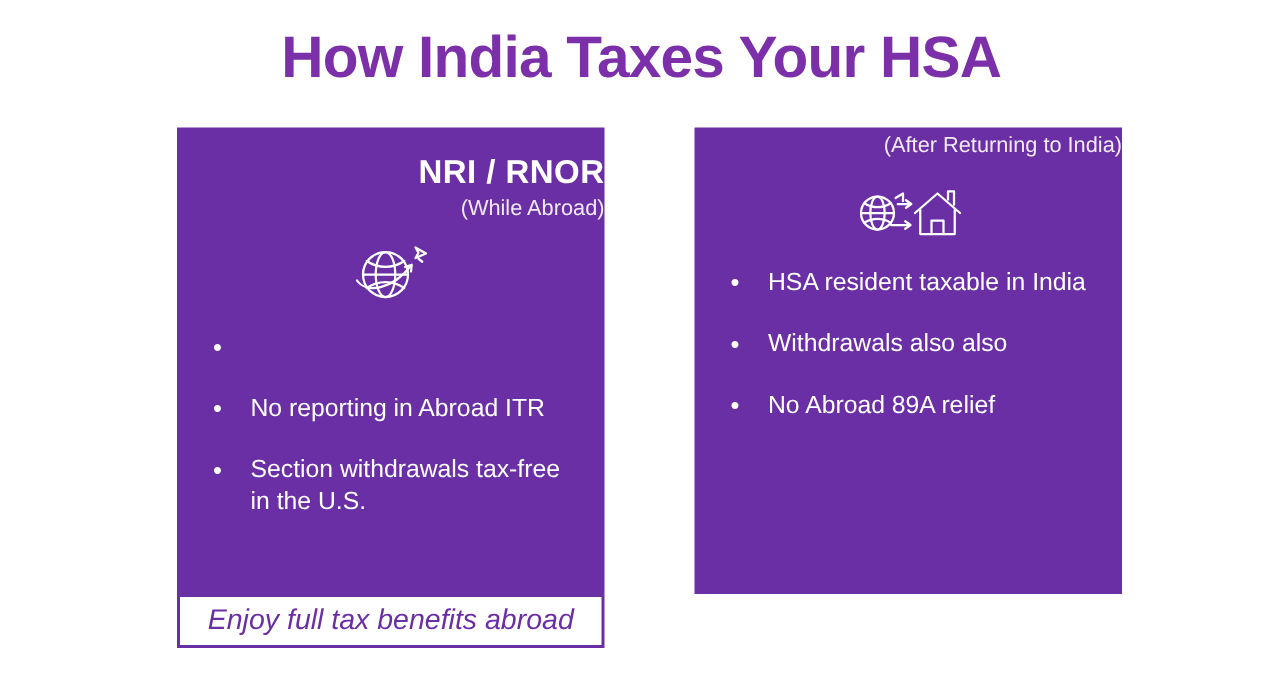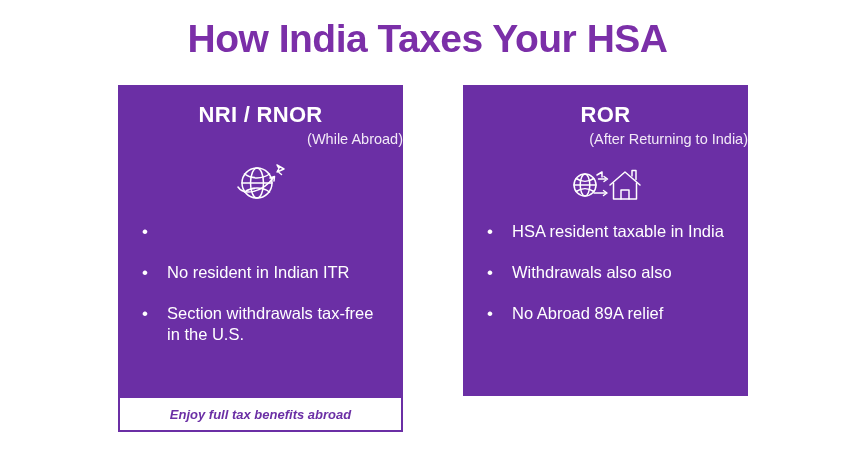--- a/index.html
+++ b/index.html
@@ -52,21 +52,21 @@
 
   .card-body {
     background: #6B2FA5;
     padding: 0;
     height: 311px;
     box-sizing: border-box;
     position: relative;
   }
 
   .card-title {
-    text-align: center;
+    text-align: right;
     color: #ffffff;
     font-size: 22px;
     font-weight: bold;
     letter-spacing: 0.3px;
     padding-top: 18px;
     line-height: 1.1;
   }
 
   .card-subtitle {
     text-align: right;
@@ -119,23 +119,23 @@
     border: 2px solid #6B2FA5;
     height: 36px;
     display: flex;
     align-items: center;
     justify-content: center;
     box-sizing: border-box;
   }
 
   .card-footer-text {
     color: #6B2FA5;
-    font-size: 13px;
+    font-size: 19px;
     font-style: italic;
-    font-weight: bold;
+    font-weight: normal;
     text-align: center;
   }
 
   .icon-svg {
     display: block;
   }
 </style>
 </head>
 <body>
 
@@ -165,38 +165,37 @@
             <line x1="47" y1="13.5" x2="49.5" y2="15.5"></line>
           </svg>
         </div>
 
         <ul class="bullets">
           <li class="bullet-item">
             <span class="bullet-dot">•</span>
           </li>
           <li class="bullet-item">
             <span class="bullet-dot">•</span>
-            <span class="bullet-text">No resident in Indian ITR</span>
+            <span class="bullet-text">No reporting in Abroad ITR</span>
           </li>
           <li class="bullet-item">
             <span class="bullet-dot">•</span>
             <span class="bullet-text">Section withdrawals tax-free in the U.S.</span>
           </li>
         </ul>
 
       </div>
       <div class="card-footer">
         <span class="card-footer-text">Enjoy full tax benefits abroad</span>
       </div>
     </div>
 
     <div class="card">
       <div class="card-body">
 
-        <div class="card-title">ROR</div>
 
         <div class="card-subtitle">(After Returning to India)</div>
 
         <div class="card-icon">
           <svg class="icon-svg" width="76" height="46" viewBox="0 0 76 46" fill="none" stroke="#ffffff" stroke-width="1.5" stroke-linecap="round" stroke-linejoin="round">
             <circle cx="17" cy="26" r="11"></circle>
             <ellipse cx="17" cy="26" rx="4.8" ry="11"></ellipse>
             <line x1="6" y1="26" x2="28" y2="26"></line>
             <path d="M8.2 19.5 A 16 16 0 0 0 25.8 19.5"></path>
             <path d="M8.2 32.5 A 16 16 0 0 1 25.8 32.5"></path>

